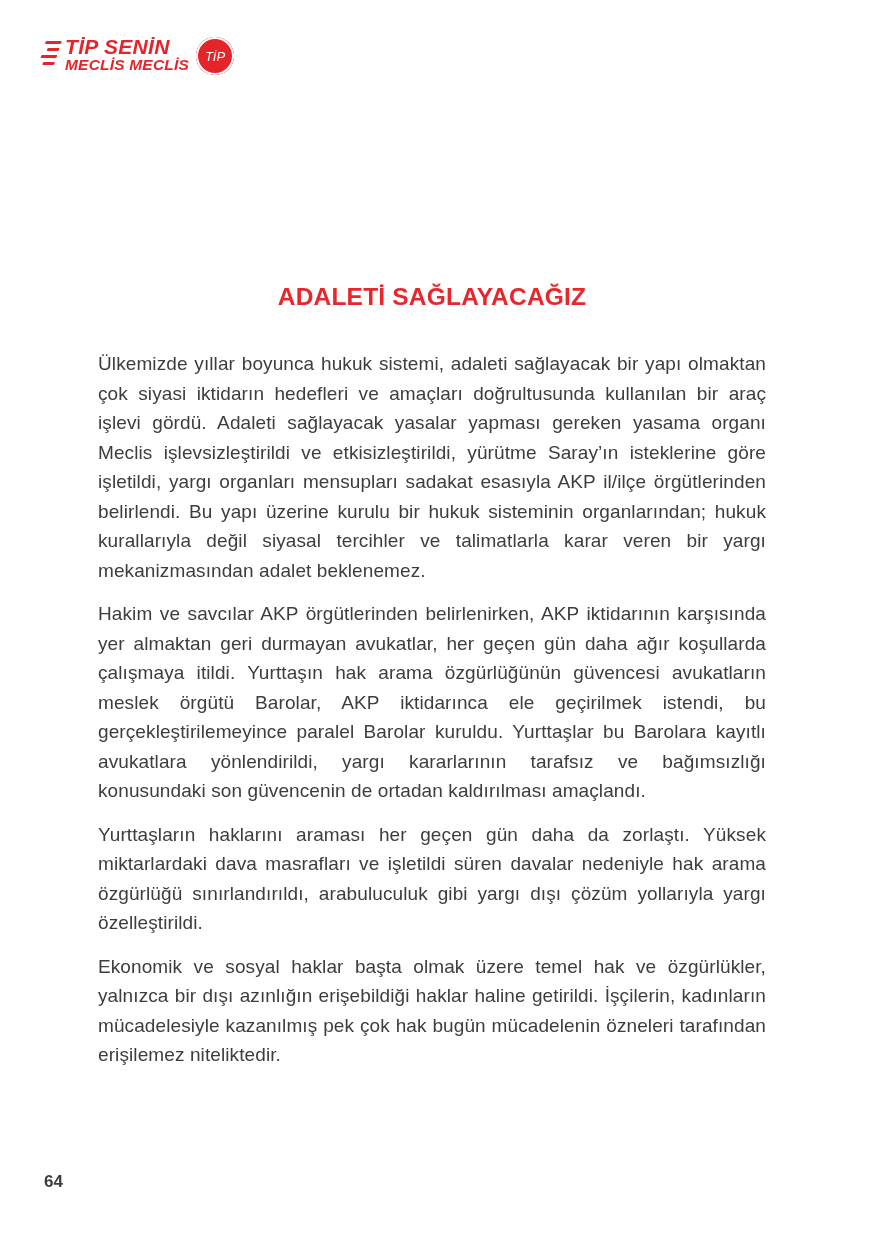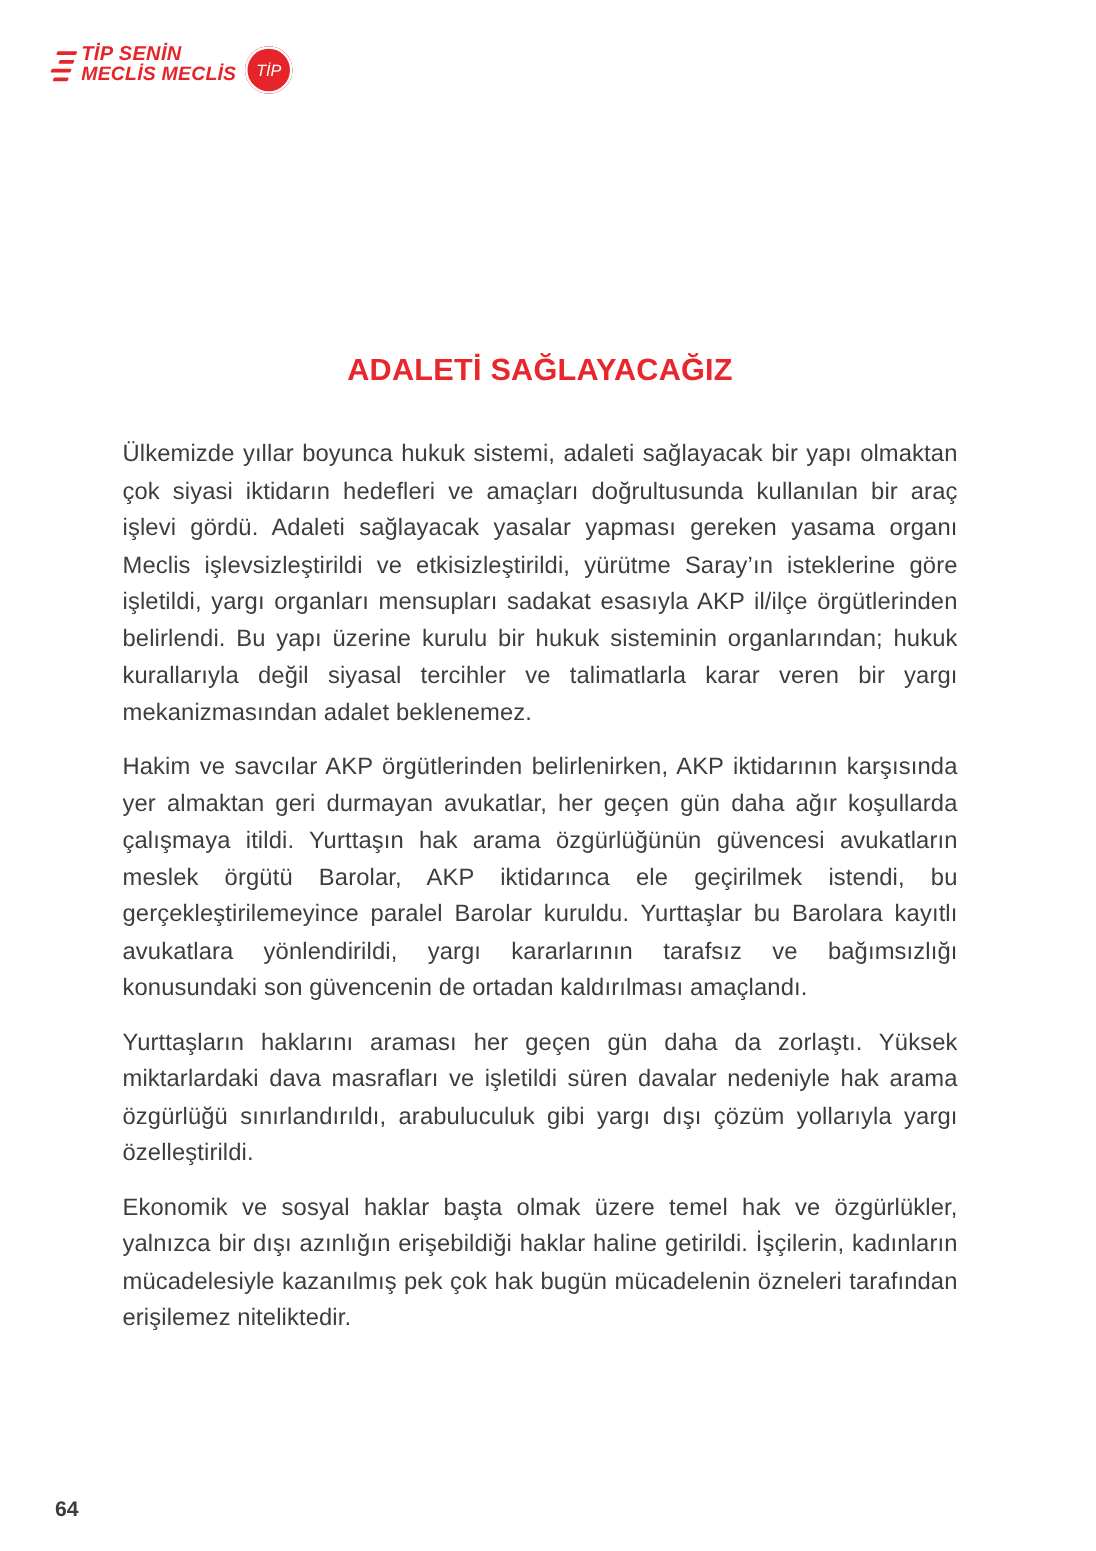--- a/index.html
+++ b/index.html
@@ -38,21 +38,21 @@
   .speedlines span:nth-child(2) { width: 12px; }
   .speedlines span:nth-child(3) { width: 16px; }
   .speedlines span:nth-child(4) { width: 12px; }
   .logo-text {
     color: #e5252a;
     font-weight: bold;
     font-style: italic;
     line-height: 1.02;
     letter-spacing: 0.3px;
   }
-  .logo-line1 { font-size: 16px; }
+  .logo-line1 { font-size: 21px; }
   .logo-line2 { font-size: 15.5px; letter-spacing: 0.2px; }
   .logo-badge {
     width: 38px;
     height: 38px;
     border-radius: 50%;
     background: #e5252a;
     color: #ffffff;
     display: flex;
     align-items: center;
     justify-content: center;
@@ -85,21 +85,21 @@
     line-height: 29.5px;
     text-align: justify;
     letter-spacing: 0.1px;
     margin-bottom: 14px;
   }
 
   
   .page-number {
     position: absolute;
     left: 44px;
-    top: 1198px;
+    top: 1172px;
     color: #3d3d3f;
     font-size: 17px;
     font-weight: bold;
   }
 </style>
 </head>
 <body>
 
 <header class="logo">
   <span class="speedlines">

